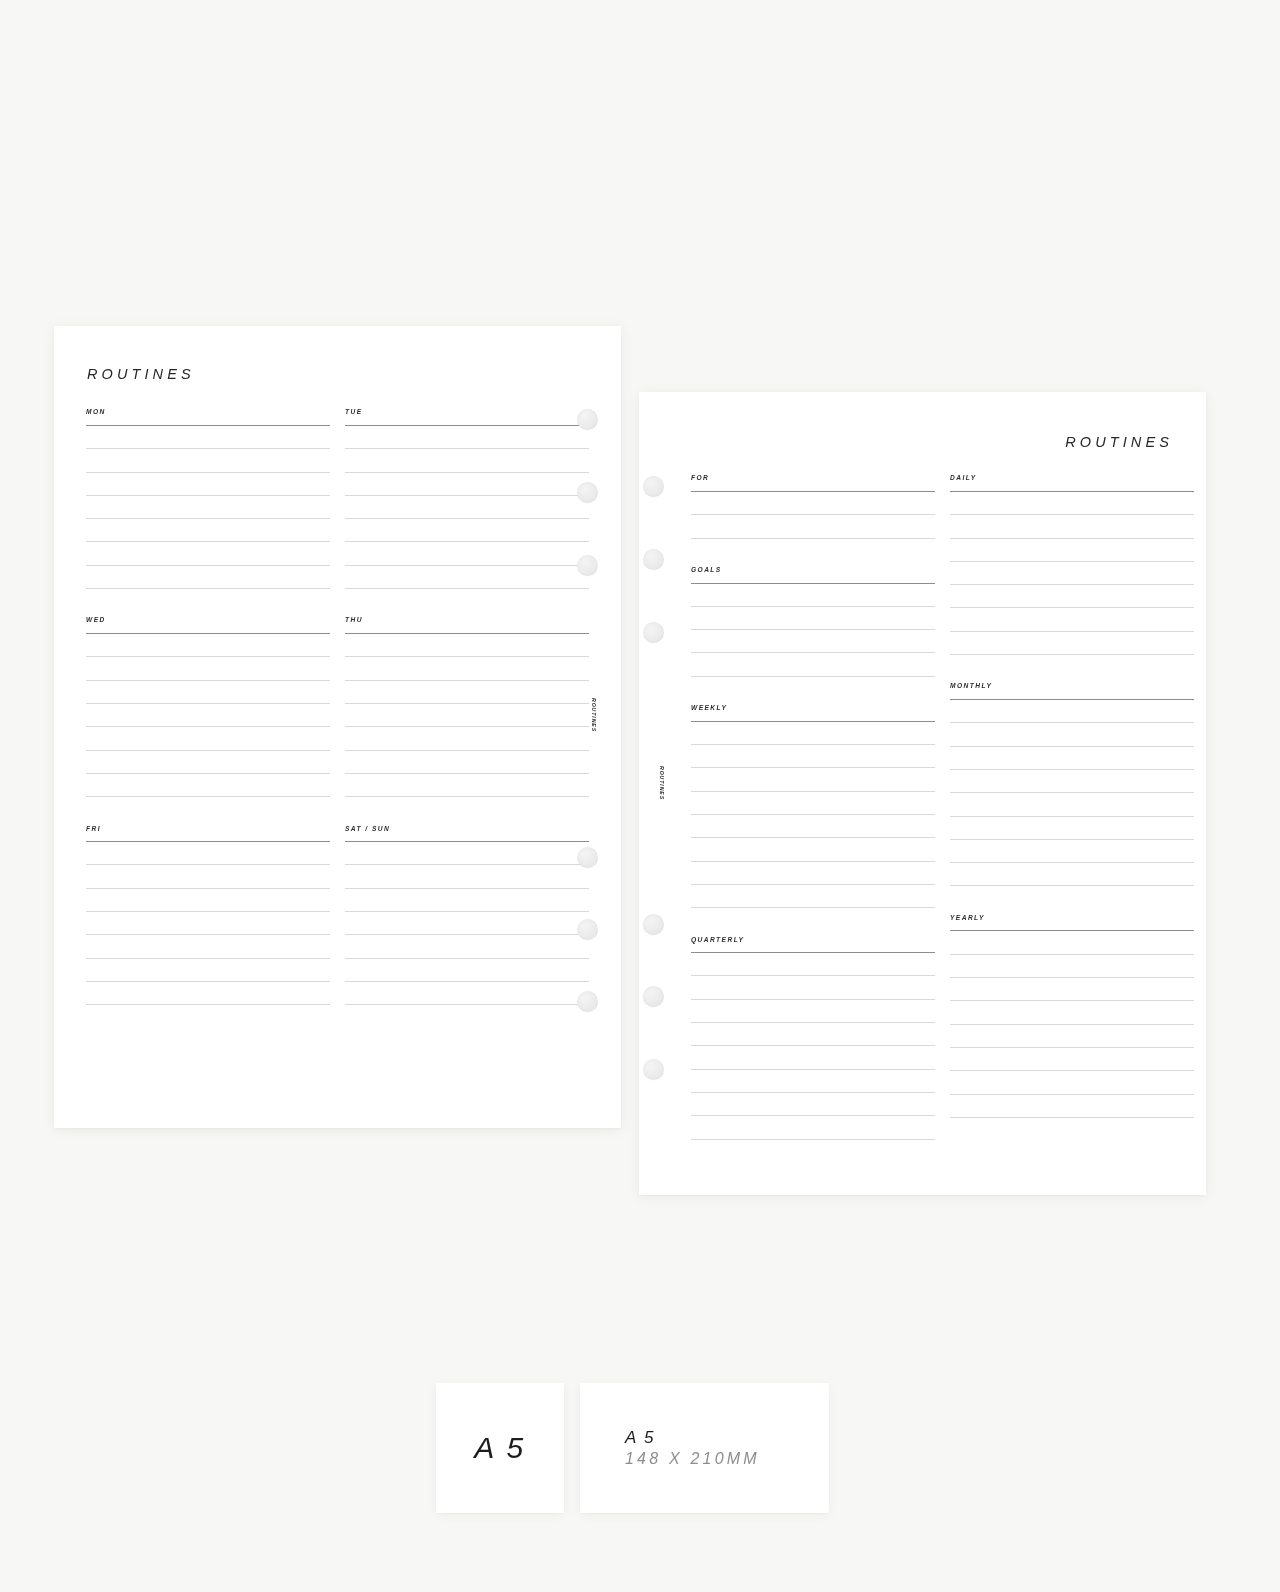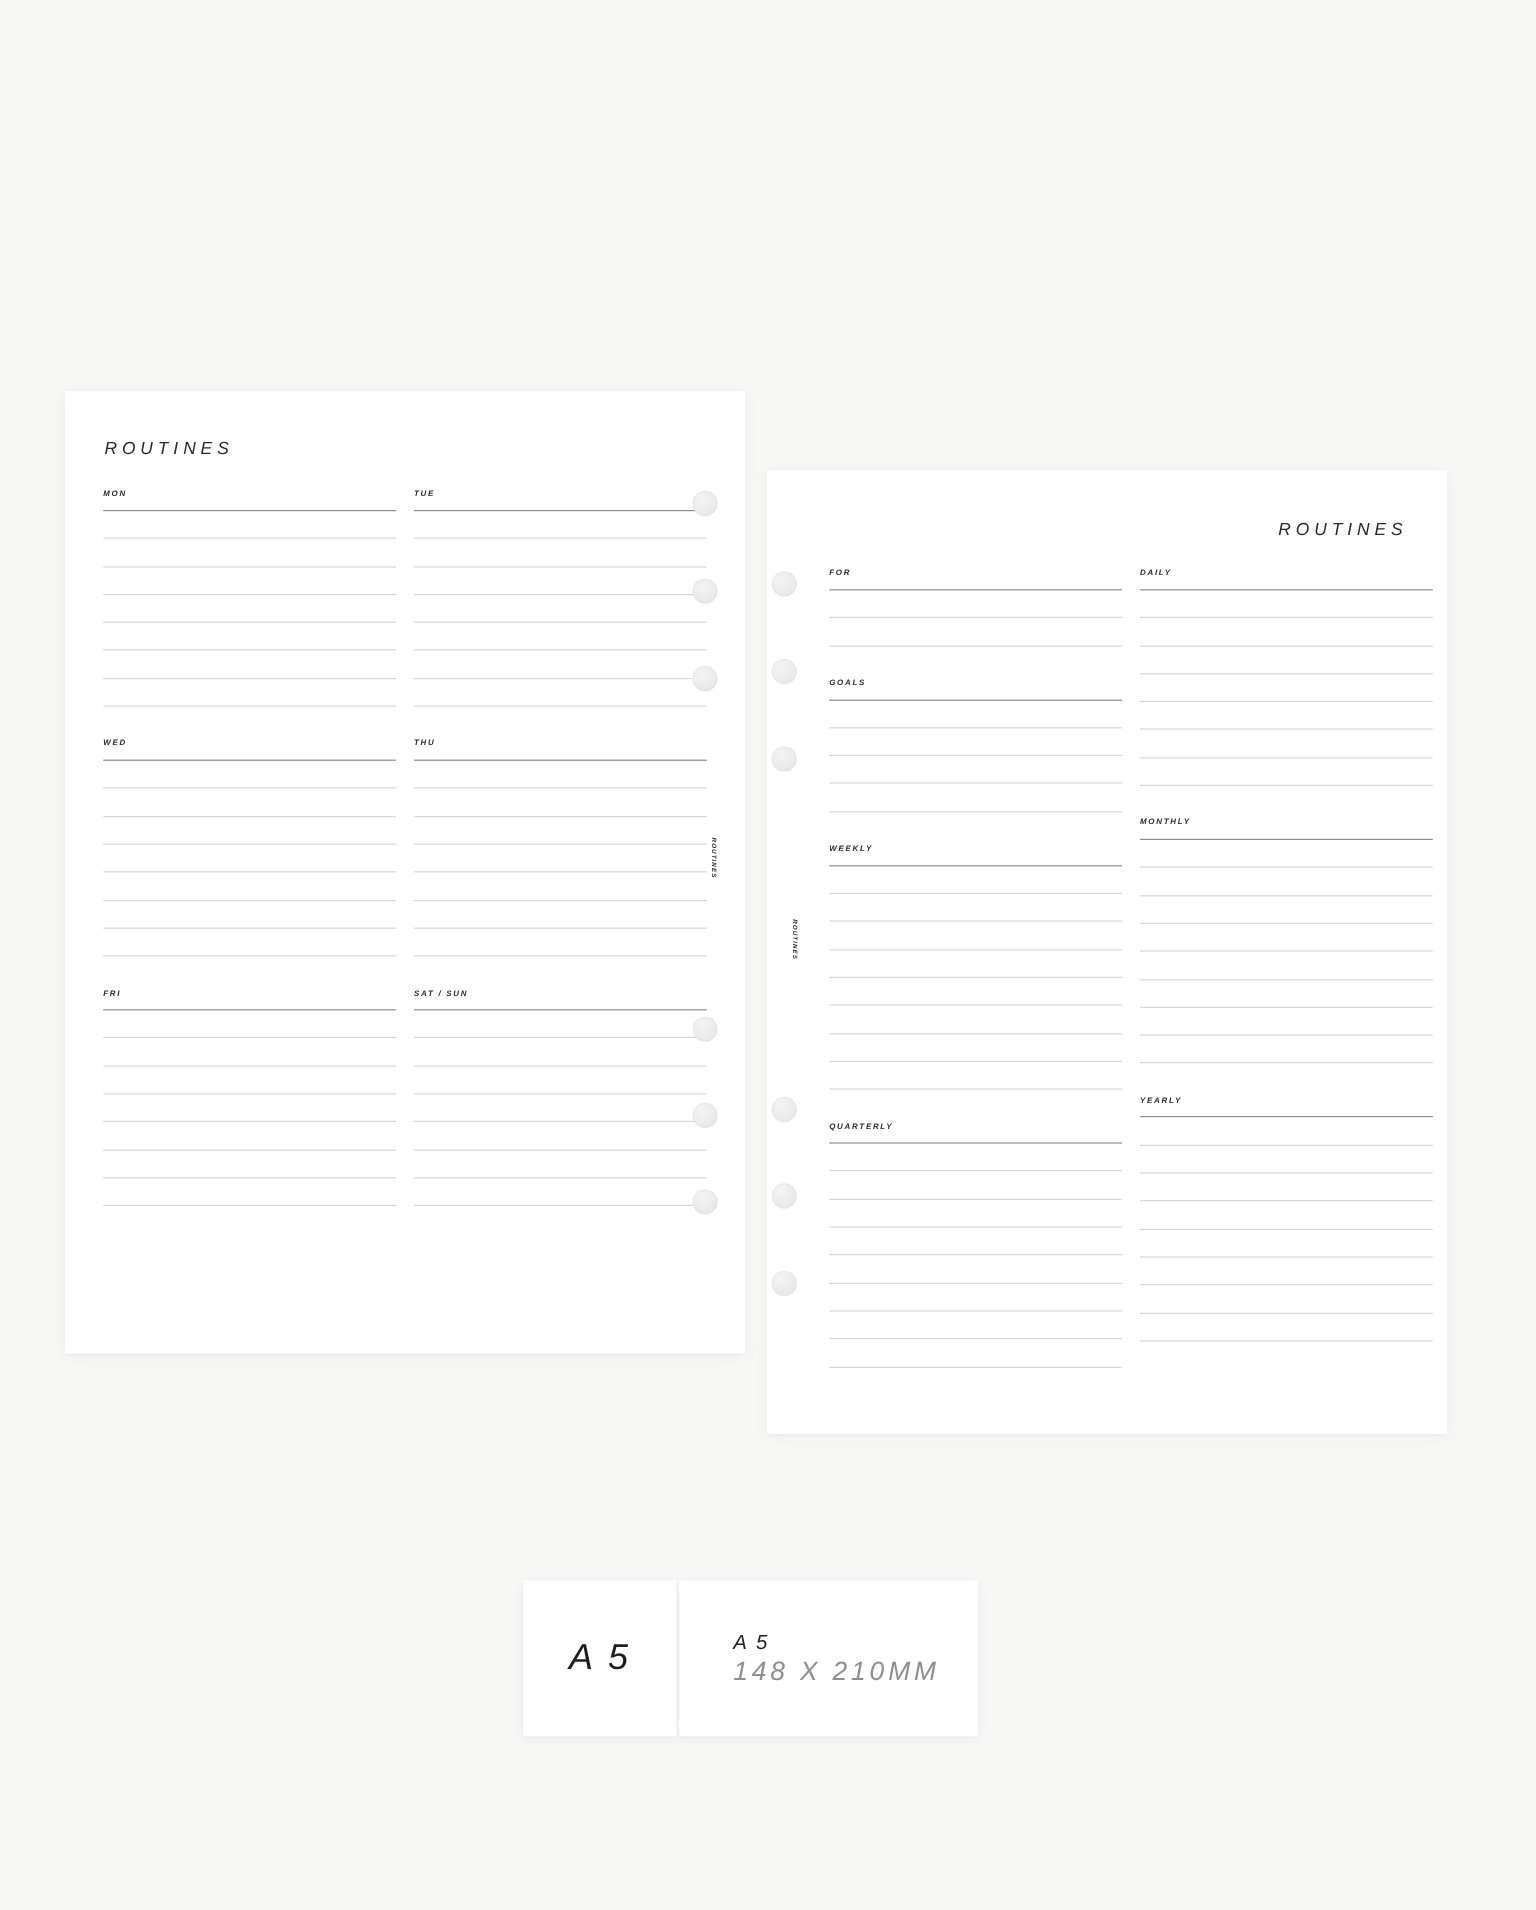--- a/index.html
+++ b/index.html
@@ -143,23 +143,23 @@
   .spine-right {
     left: 645px;
     top: 780px;
     transform: rotate(90deg);
   }
 
   
   .footer {
     position: absolute;
     left: 436px;
-    top: 1317px;
+    top: 1383px;
     display: flex;
-    gap: 2px;
+    gap: 16px;
     align-items: flex-start;
   }
   .badge {
     background: #ffffff;
     box-shadow: 0 2px 12px rgba(0,0,0,0.045), 0 1px 2px rgba(0,0,0,0.03);
     display: flex;
     align-items: center;
   }
   .badge-square {
     width: 128px;
@@ -184,21 +184,21 @@
     gap: 2px;
   }
   .badge-wide .sz {
     font-size: 17px;
     letter-spacing: 1.8px;
     color: #1d1d1d;
     font-weight: 400;
     line-height: 1.15;
   }
   .badge-wide .dims {
-    font-size: 22px;
+    font-size: 16px;
     letter-spacing: 3.2px;
     color: #8e8e8e;
     font-weight: 400;
     line-height: 1.15;
   }
 </style>
 </head>
 <body>
 
 <div class="stage">

